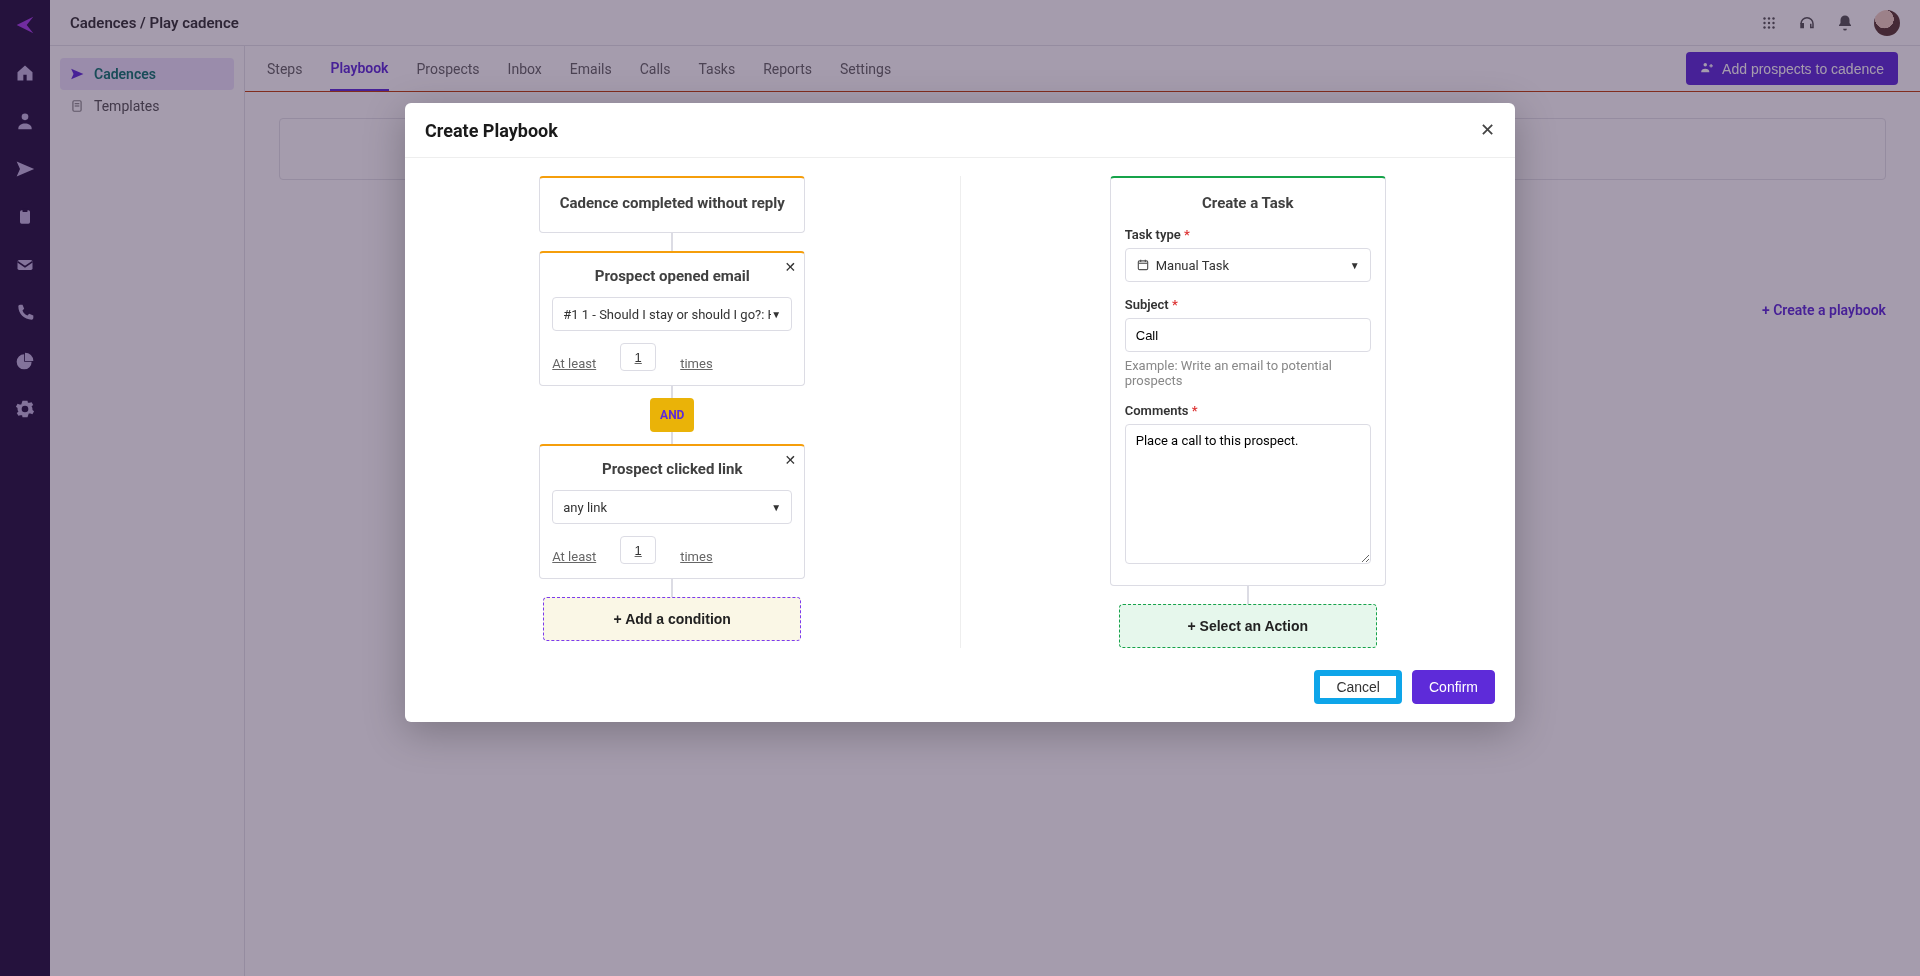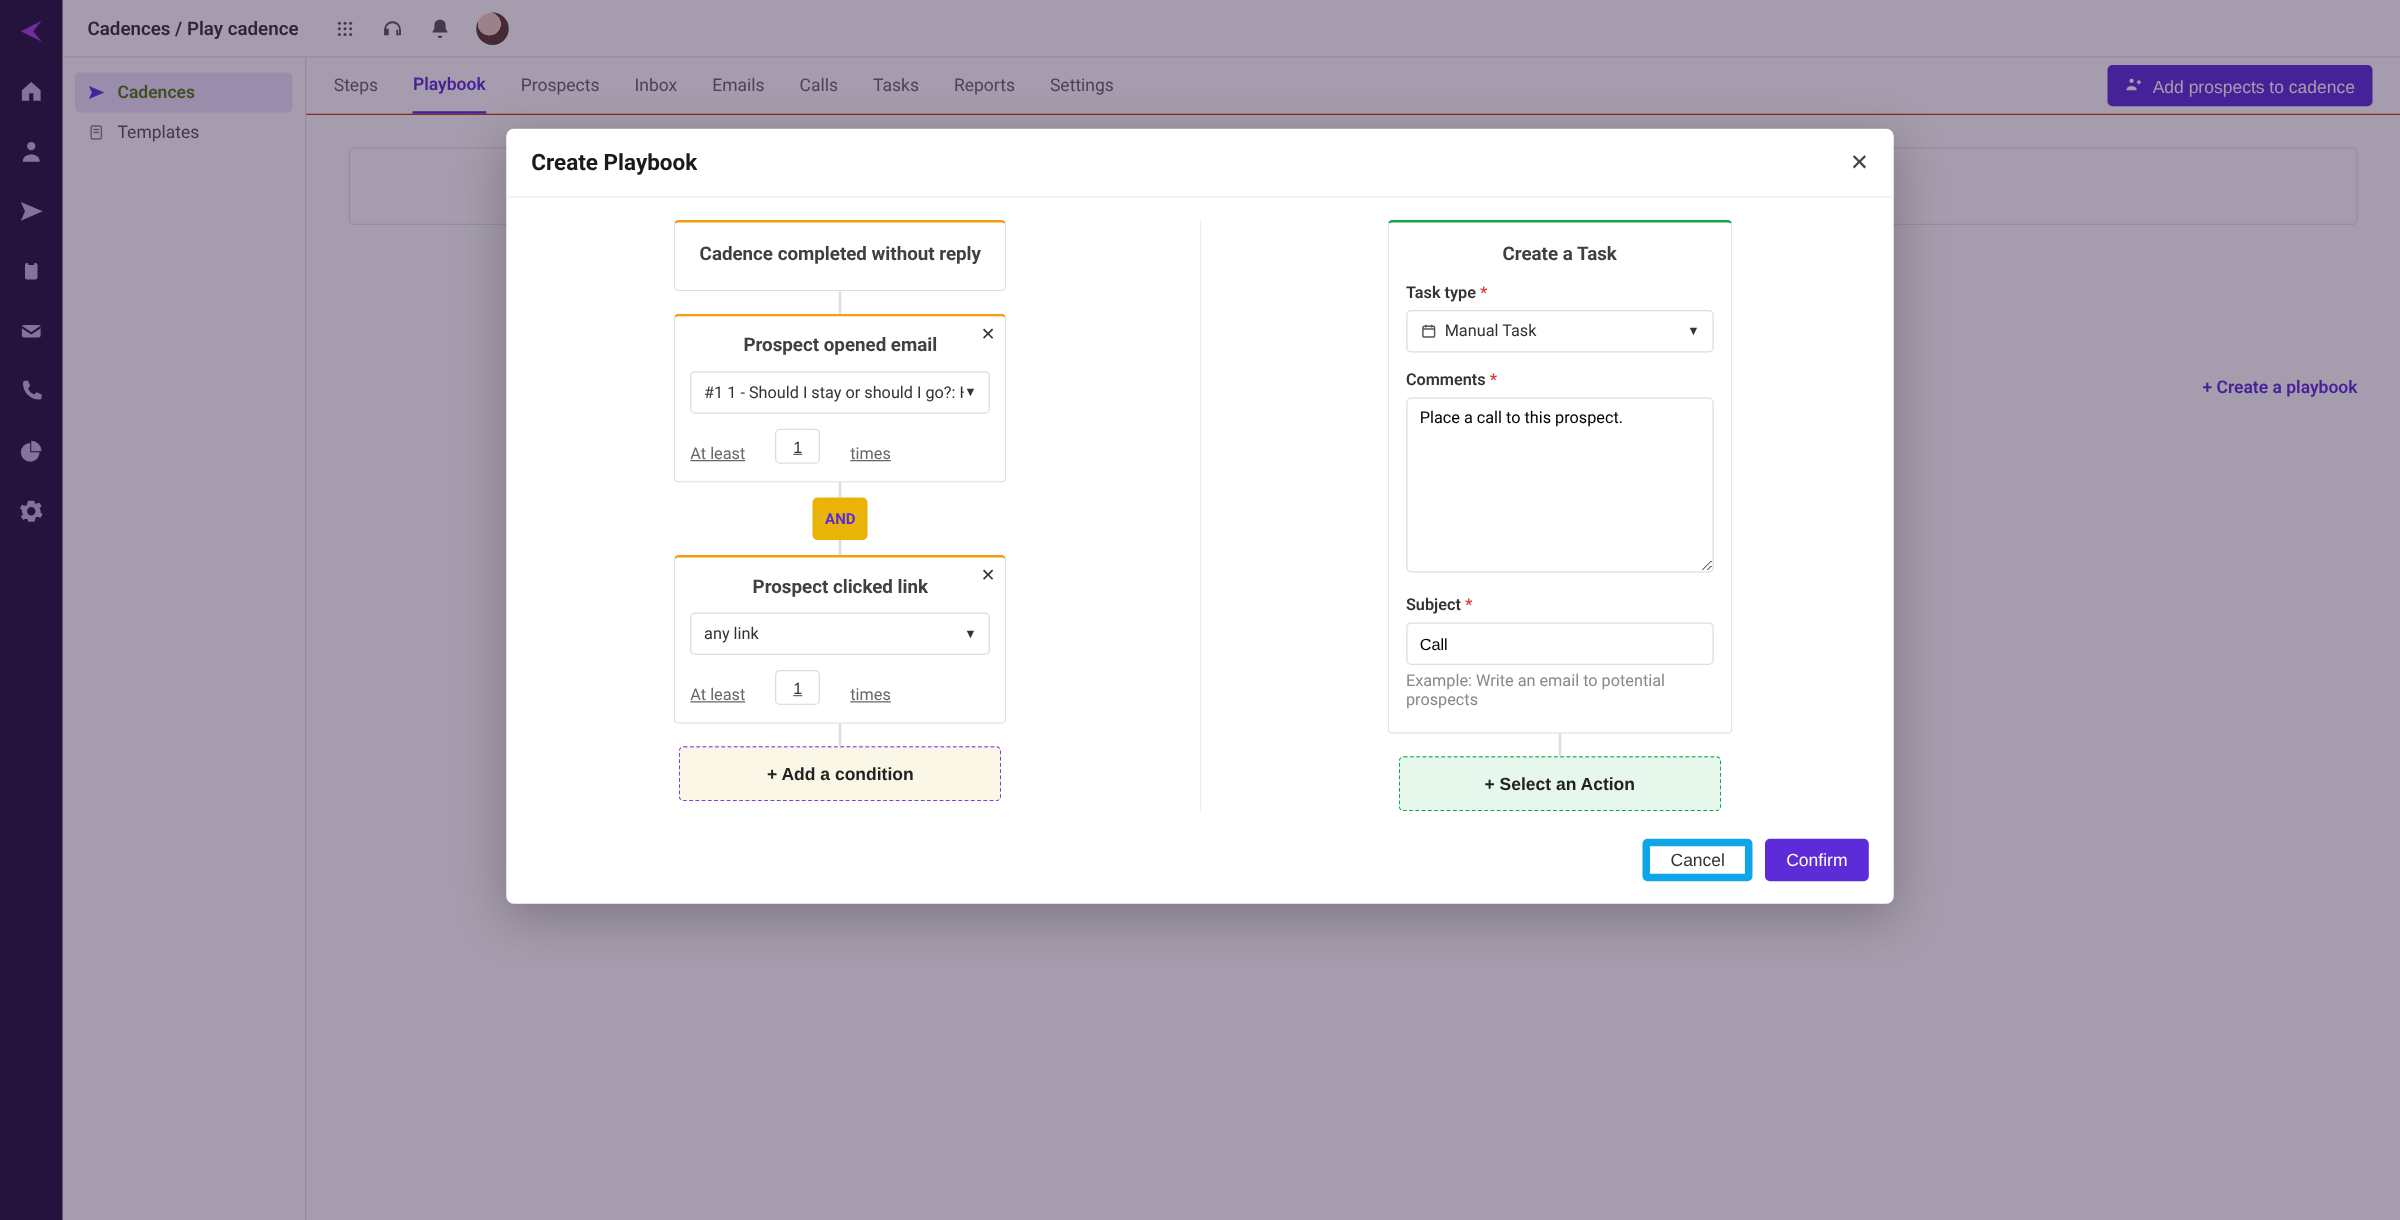--- a/index.html
+++ b/index.html
@@ -41,21 +41,21 @@
   flex: 1;
   display: flex;
   flex-direction: column;
 }
 .topbar {
   height: 46px;
   border-bottom: 1px solid #e3e3e8;
   display: flex;
   align-items: center;
   padding: 0 20px;
-  justify-content: flex-start;
+  justify-content: space-between;
   gap: 28px;
 }
 .breadcrumb { font-weight: 600; color: #333; font-size: 15px; }
 .topbar-right { display:flex; align-items:center; gap: 20px; color:#555; }
 .topbar-right .ticon { width:18px; height:18px; display:flex; align-items:center; justify-content:center; }
 .avatar {
   width: 26px; height: 26px; border-radius: 50%;
   background: radial-gradient(circle at 40% 35%, #f0d0c2 0 40%, #5b3a32 41% 100%);
 }
 
@@ -66,21 +66,21 @@
 .side-col {
   width: 195px;
   border-right: 1px solid #e3e3e8;
   padding: 12px 10px;
 }
 .side-item {
   display:flex; align-items:center; gap:10px;
   padding: 8px 10px; border-radius: 4px;
   color: #555; font-size: 14px;
 }
-.side-item.active { background: #ece4fb; color: #4d7c0f; font-weight: 600; }
+.side-item.active { background: #ece4fb; color: #0f766e; font-weight: 600; }
 .side-item .sicon { width:14px; height:14px; color:#888; }
 .side-item.active .sicon { color:#5e2bd9; }
 
 .workspace { flex:1; display:flex; flex-direction:column; }
 .tabs-row {
   height: 46px;
   border-bottom: 1px solid #c2410c;
   display:flex; align-items:center;
   padding: 0 22px;
   gap: 28px;
@@ -417,29 +417,29 @@
                       <line x1="16" y1="3" x2="16" y2="7"></line>
                     </svg>
                 </span>
                 <span>Manual Task</span>
               </span>
               <span class="caret">▼</span>
             </div>
           </div>
 
           <div class="form-group">
-            <span class="form-label"><span>Comments</span> <span class="req">*</span></span>
-            <textarea class="textarea" style="">Place a call to this prospect.</textarea>
-          </div>
-
-          <div class="form-group">
             <span class="form-label"><span>Subject</span> <span class="req">*</span></span>
             <input class="text-input" value="Call" style="">
             <div class="hint">Example: Write an email to potential prospects</div>
           </div>
+
+          <div class="form-group">
+            <span class="form-label"><span>Comments</span> <span class="req">*</span></span>
+            <textarea class="textarea" style="">Place a call to this prospect.</textarea>
+          </div>
         </div>
 
         <div class="connector"></div>
         <button class="select-action">+ Select an Action</button>
       </div>
     </div>
 
     <div class="modal-footer">
       <button class="btn secondary">Cancel</button>
       <button class="btn primary">Confirm</button>

